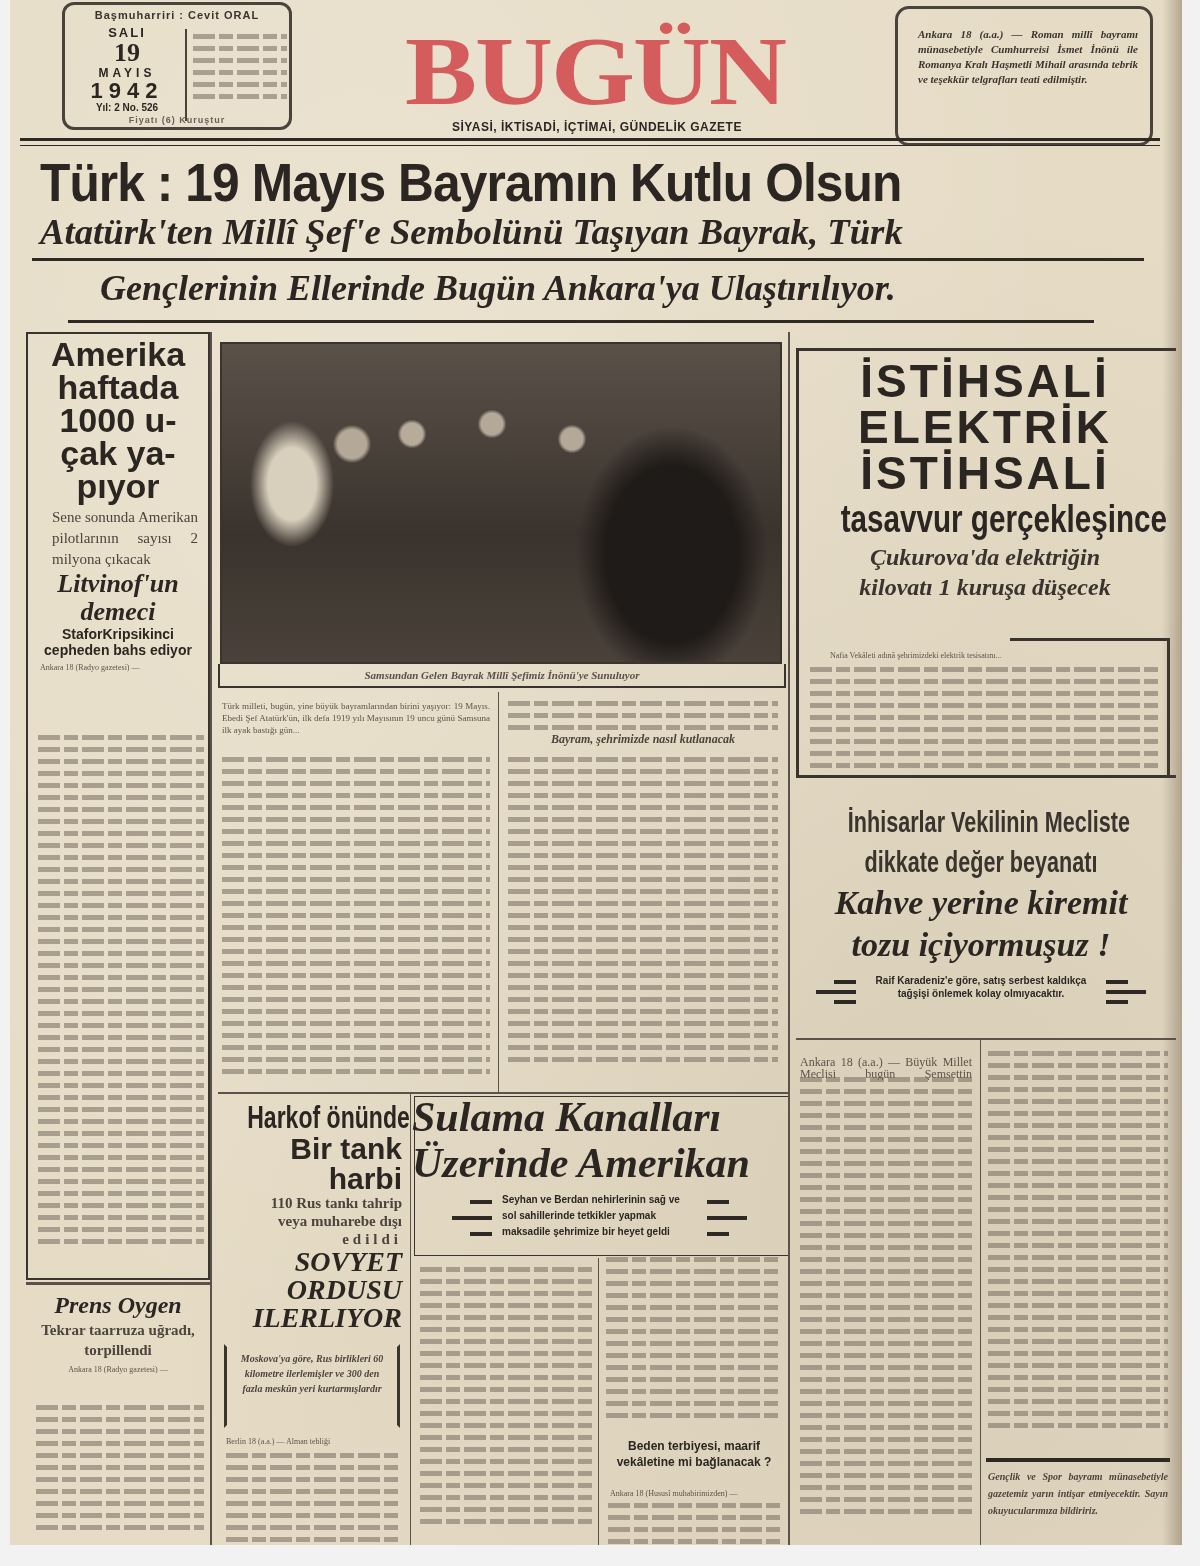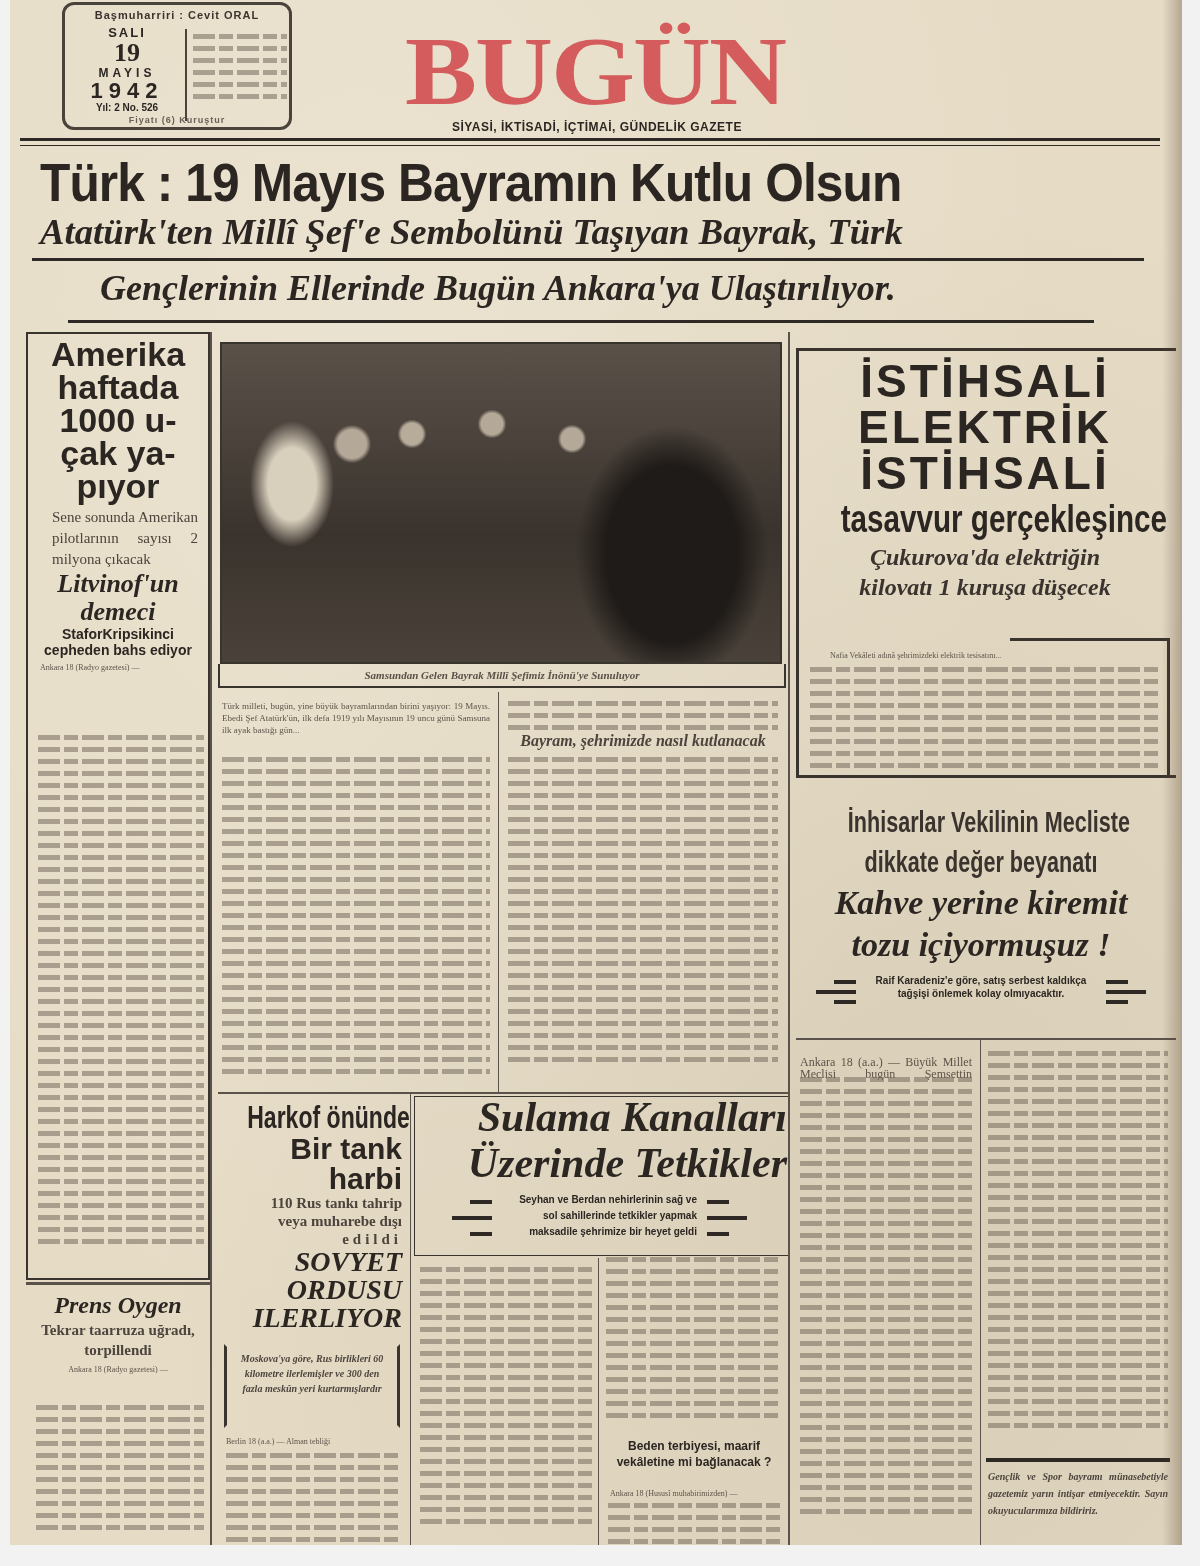--- a/index.html
+++ b/index.html
@@ -60,21 +60,21 @@
   .inh .k{font:italic bold 34px "Liberation Serif",serif;line-height:42px}
   .inh .s{font:bold 10px "Liberation Sans",sans-serif;line-height:13px;padding:8px 70px 0;position:relative}
   .dash{position:absolute;height:4px;background:#2e2924}
   .harkof{left:212px;top:1100px;width:180px;text-align:right}
   .harkof .a{font:bold 32px "Liberation Sans",sans-serif;line-height:34px;transform:scaleX(.72);white-space:nowrap}
   .harkof .b{font:bold 30px "Liberation Sans",sans-serif;line-height:30px}
   .harkof .c{font:bold 15px "Liberation Serif",serif;line-height:18px;color:#4c443d}
   .harkof .d{font:bold 15px "Liberation Serif",serif;letter-spacing:4px;line-height:18px;color:#4c443d}
   .harkof .e{font:italic bold 28px "Liberation Serif",serif;line-height:28px}
   .mosbox{left:214px;top:1344px;width:176px;height:84px;border:3px solid #3a342e;border-top-color:transparent;border-bottom-color:transparent;padding:4px 8px;text-align:center;font:italic bold 10px "Liberation Serif",serif;line-height:15px;color:#4c443d}
-  .sulama{left:402px;top:1094px;width:375px;text-align:right}
+  .sulama{left:402px;top:1094px;width:375px;text-align:left}
   .sulama .t{font:italic bold 42px "Liberation Serif",serif;line-height:46px;white-space:nowrap}
   .sulama .s{font:bold 10px "Liberation Sans",sans-serif;line-height:16px;padding:6px 90px 0;position:relative}
   .prens{left:18px;top:1290px;width:180px;text-align:center}
   .prens .t{font:italic bold 24px "Liberation Serif",serif;line-height:30px}
   .prens .s{font:bold 15px "Liberation Serif",serif;line-height:20px;color:#4c443d}
   .beden{left:594px;top:1438px;width:180px;text-align:center;font:bold 12px "Liberation Sans",sans-serif;line-height:16px}
   .genclik{left:978px;top:1468px;width:180px;font:italic bold 10px "Liberation Serif",serif;line-height:17px;color:#4c443d;text-align:justify}
   .smalltxt{font:italic bold 13px "Liberation Serif",serif;color:#4c443d;text-align:center}
 </style>
 </head>
@@ -99,20 +99,21 @@
         <i></i>
         <i></i>
         <i></i>
     </div>
     <div class="price">Fiyatı (6) Kuruştur</div>
   </div>
 
   <div class="abs logo">BUGÜN</div>
   <div class="abs tagline">SİYASİ, İKTİSADİ, İÇTİMAİ, GÜNDELİK GAZETE</div>
 
+  <div class="abs newsbox">Ankara 18 (a.a.) — Roman millî bayramı münasebetiyle Cumhurreisi İsmet İnönü ile Romanya Kralı Haşmetli Mihail arasında tebrik ve teşekkür telgrafları teati edilmiştir.</div>
 
   <div class="abs rule" style="left:10px;top:138px;width:1140px;height:3px"></div>
   <div class="abs rule" style="left:10px;top:145px;width:1140px;height:1px"></div>
 
   <div class="abs h1">Türk : 19 Mayıs Bayramın Kutlu Olsun</div>
   <div class="abs h2">Atatürk'ten Millî Şef'e Sembolünü Taşıyan Bayrak, Türk</div>
   <div class="abs rule" style="left:22px;top:258px;width:1112px;height:3px"></div>
   <div class="abs h3">Gençlerinin Ellerinde Bugün Ankara'ya Ulaştırılıyor.</div>
   <div class="abs rule" style="left:58px;top:320px;width:1026px;height:3px"></div>
 
@@ -213,21 +214,21 @@
       <i></i>
       <i></i>
       <i></i>
       <i></i>
   </div>
   <div class="filler" style="left:498px;top:694px;width:270px;height:36px">
       <i></i>
       <i></i>
       <i></i>
     </div>
-  <div class="abs smalltxt" style="left:498px;top:732px;width:270px;font-size:16px">Bayram, şehrimizde nasıl kutlanacak</div>
+  <div class="abs smalltxt" style="left:498px;top:732px;width:270px;font-size:12px">Bayram, şehrimizde nasıl kutlanacak</div>
   <div class="filler" style="left:498px;top:750px;width:270px;height:335px">
     <i></i>
       <i></i>
       <i></i>
       <i></i>
       <i></i>
       <i></i>
       <i></i>
       <i></i>
       <i></i>
@@ -387,21 +388,21 @@
       <i></i>
       <i></i>
       <i></i>
       <i></i>
       <i></i>
     </div>
 
   <div class="boxed" style="left:404px;top:1096px;width:374px;height:160px;border-width:1px;border-right:none"></div>
   <div class="abs sulama">
     <div class="t">Sulama Kanalları</div>
-    <div class="t">Üzerinde Tetkikler</div>
+    <div class="t">Üzerinde Amerikan</div>
     <div class="s">
       <span>Seyhan ve Berdan nehirlerinin sağ ve sol sahillerinde tetkikler yapmak maksadile şehrimize bir heyet geldi</span>
       <div class="dash" style="left:58px;top:14px;width:22px"></div>
       <div class="dash" style="left:40px;top:30px;width:40px"></div>
       <div class="dash" style="left:58px;top:46px;width:22px"></div>
       <div class="dash" style="right:58px;top:14px;width:22px"></div>
       <div class="dash" style="right:40px;top:30px;width:40px"></div>
       <div class="dash" style="right:58px;top:46px;width:22px"></div>
     </div>
   </div>

